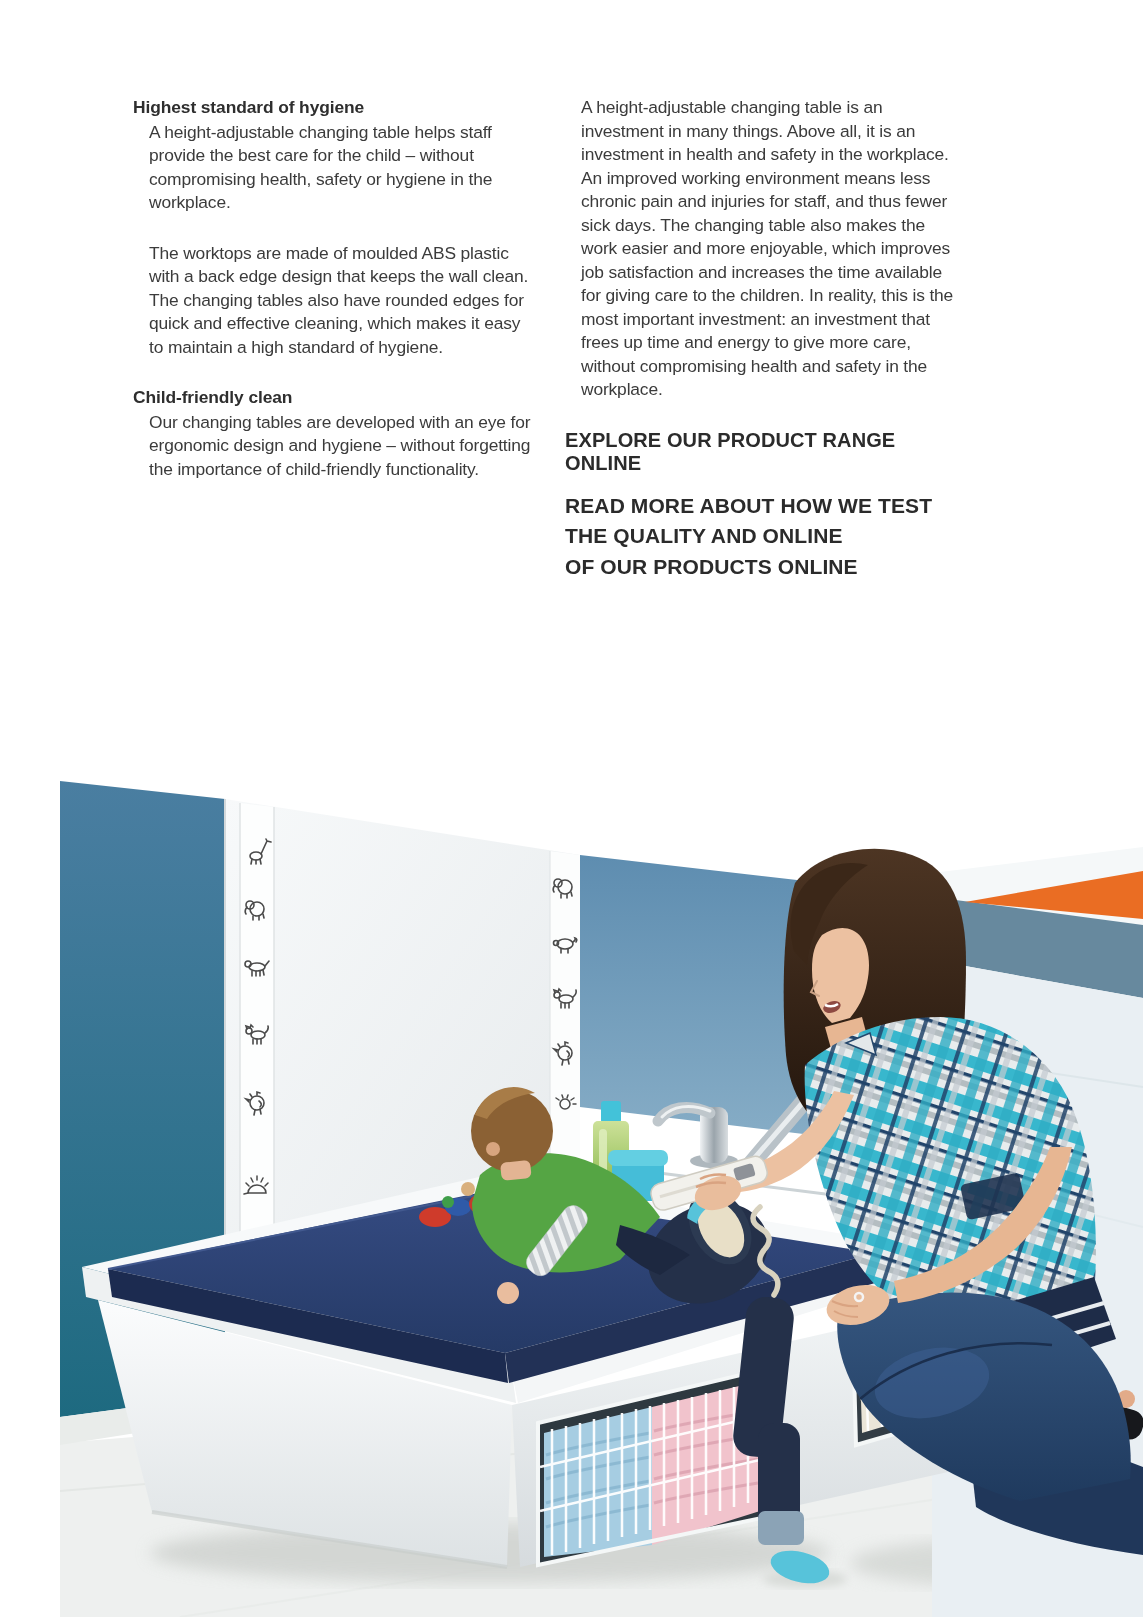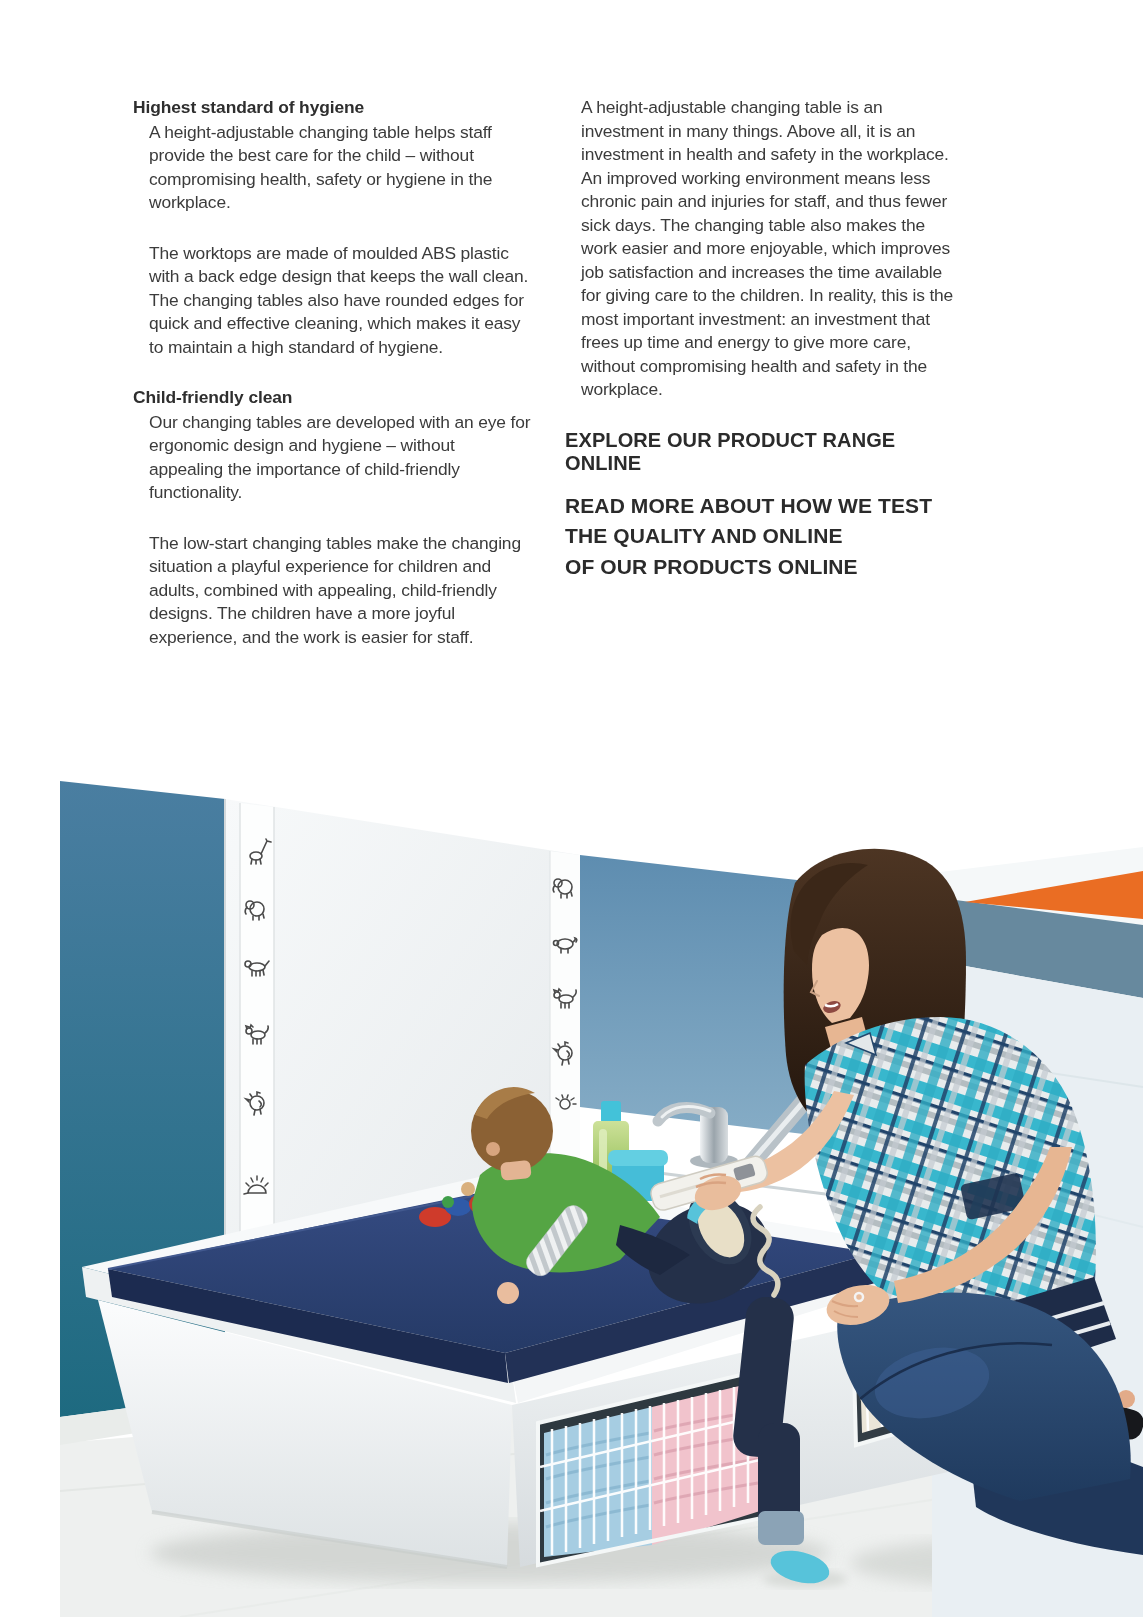--- a/index.html
+++ b/index.html
@@ -43,22 +43,21 @@
 <body>
 
 <div class="page">
 
   <div class="text-columns">
     <div class="col">
       <h3>Highest standard of hygiene</h3>
       <p>A height-adjustable changing table helps staff provide the best care for the child – without compromising health, safety or hygiene in the workplace.</p>
       <p>The worktops are made of moulded ABS plastic with a back edge design that keeps the wall clean. The changing tables also have rounded edges for quick and effective cleaning, which makes it easy to maintain a high standard of hygiene.</p>
       <h3>Child-friendly clean</h3>
-      <p>Our changing tables are developed with an eye for ergonomic design and hygiene – without appealing the importance of child-friendly functionality.</p>
-      <p>The low-start changing tables make the changing situation a playful experience for children and adults, combined with appealing, child-friendly designs. The children have a more joyful experience, and the work is easier for staff.</p>
+      <p>Our changing tables are developed with an eye for ergonomic design and hygiene – without forgetting the importance of child-friendly functionality.</p>
     </div>
     <div class="col">
       <p>A height-adjustable changing table is an investment in many things. Above all, it is an investment in health and safety in the workplace. An improved working environment means less chronic pain and injuries for staff, and thus fewer sick days. The changing table also makes the work easier and more enjoyable, which improves job satisfaction and increases the time available for giving care to the children. In reality, this is the most important investment: an investment that frees up time and energy to give more care, without compromising health and safety in the workplace.</p>
       <div class="cta-explore">EXPLORE OUR PRODUCT RANGE ONLINE</div>
       <div class="cta-read">
         <div>READ MORE ABOUT HOW WE TEST</div>
         <div>THE QUALITY AND ONLINE</div>
         <div>OF OUR PRODUCTS ONLINE</div>
       </div>
     </div>

